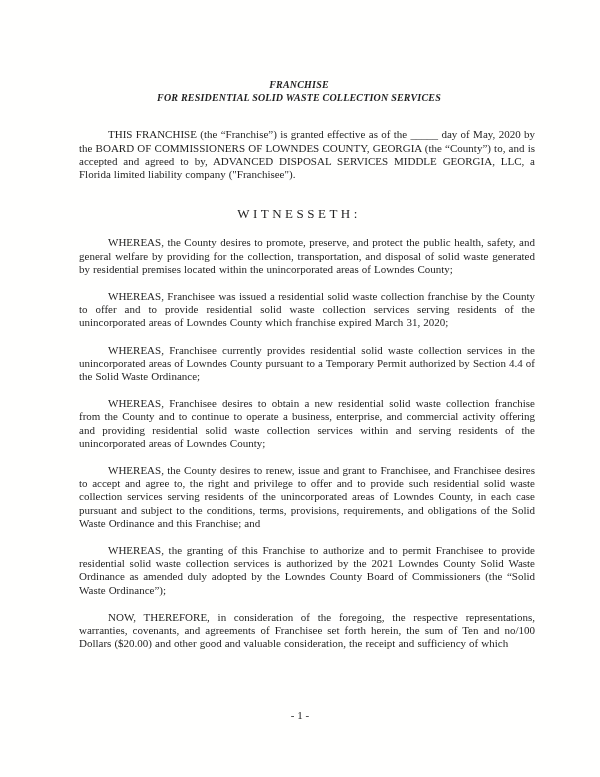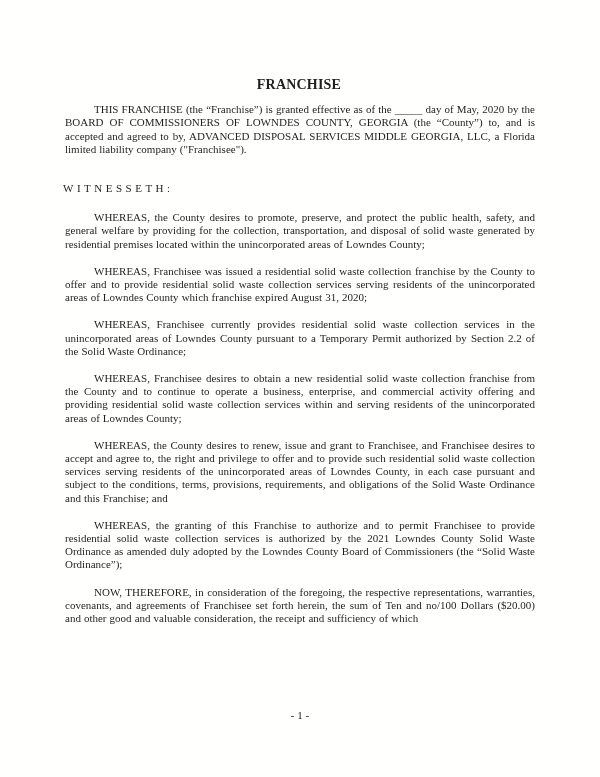--- a/index.html
+++ b/index.html
@@ -16,40 +16,41 @@
     color: #1f1f1f;
     overflow: hidden;
   }
   .content {
     position: absolute;
     left: 63px;
     top: 78px;
     width: 472px;
   }
   .doc-title {
-    margin: 0 0 12px 0;
+    margin: 0 0 24px 0;
     text-align: center;
-    font-size: 14px;
+    font-size: 10px;
     font-weight: bold;
     line-height: 13.2px;
     letter-spacing: 0.2px;
+    font-style: italic;
   }
   .title-line { display: block; }
   .para {
-    margin: 0 0 14px 2px;
+    margin: 0 0 14px 16px;
     font-size: 11px;
     line-height: 13.2px;
     text-align: justify;
     text-indent: 29px;
     word-spacing: 0.3px;
   }
   .witnesseth {
     margin: 26px 0 16px 0;
-    text-align: left;
-    font-size: 11px;
+    text-align: center;
+    font-size: 13px;
     line-height: 13.2px;
     letter-spacing: 3.5px;
   }
   .page-number {
     position: absolute;
     top: 709px;
     left: 0;
     width: 100%;
     text-align: center;
     font-size: 11px;
@@ -58,29 +59,30 @@
   }
 </style>
 </head>
 <body>
 
 <div class="page">
   <div class="content">
 
     <h1 class="doc-title">
       <span class="title-line">FRANCHISE</span>
+      <span class="title-line">FOR RESIDENTIAL SOLID WASTE COLLECTION SERVICES</span>
     </h1>
 
     <p class="para">THIS FRANCHISE (the “Franchise”) is granted effective as of the _____ day of May, 2020 by the BOARD OF COMMISSIONERS OF LOWNDES COUNTY, GEORGIA (the “County”) to, and is accepted and agreed to by, ADVANCED DISPOSAL SERVICES MIDDLE GEORGIA, LLC, a Florida limited liability company ("Franchisee").</p>
 
     <div class="witnesseth">WITNESSETH:</div>
 
     <p class="para">WHEREAS, the County desires to promote, preserve, and protect the public health, safety, and general welfare by providing for the collection, transportation, and disposal of solid waste generated by residential premises located within the unincorporated areas of Lowndes County;</p>
-    <p class="para">WHEREAS, Franchisee was issued a residential solid waste collection franchise by the County to offer and to provide residential solid waste collection services serving residents of the unincorporated areas of Lowndes County which franchise expired August 31, 2020;</p>
-    <p class="para">WHEREAS, Franchisee currently provides residential solid waste collection services in the unincorporated areas of Lowndes County pursuant to a Temporary Permit authorized by Section 2.2 of the Solid Waste Ordinance;</p>
+    <p class="para">WHEREAS, Franchisee was issued a residential solid waste collection franchise by the County to offer and to provide residential solid waste collection services serving residents of the unincorporated areas of Lowndes County which franchise expired March 31, 2020;</p>
+    <p class="para">WHEREAS, Franchisee currently provides residential solid waste collection services in the unincorporated areas of Lowndes County pursuant to a Temporary Permit authorized by Section 4.4 of the Solid Waste Ordinance;</p>
     <p class="para">WHEREAS, Franchisee desires to obtain a new residential solid waste collection franchise from the County and to continue to operate a business, enterprise, and commercial activity offering and providing residential solid waste collection services within and serving residents of the unincorporated areas of Lowndes County;</p>
     <p class="para">WHEREAS, the County desires to renew, issue and grant to Franchisee, and Franchisee desires to accept and agree to, the right and privilege to offer and to provide such residential solid waste collection services serving residents of the unincorporated areas of Lowndes County, in each case pursuant and subject to the conditions, terms, provisions, requirements, and obligations of the Solid Waste Ordinance and this Franchise; and</p>
     <p class="para">WHEREAS, the granting of this Franchise to authorize and to permit Franchisee to provide residential solid waste collection services is authorized by the 2021 Lowndes County Solid Waste Ordinance as amended duly adopted by the Lowndes County Board of Commissioners (the “Solid Waste Ordinance”);</p>
     <p class="para">NOW, THEREFORE, in consideration of the foregoing, the respective representations, warranties, covenants, and agreements of Franchisee set forth herein, the sum of Ten and no/100 Dollars ($20.00) and other good and valuable consideration, the receipt and sufficiency of which</p>
 
   </div>
 
   <div class="page-number">- 1 -</div>
 </div>
 

